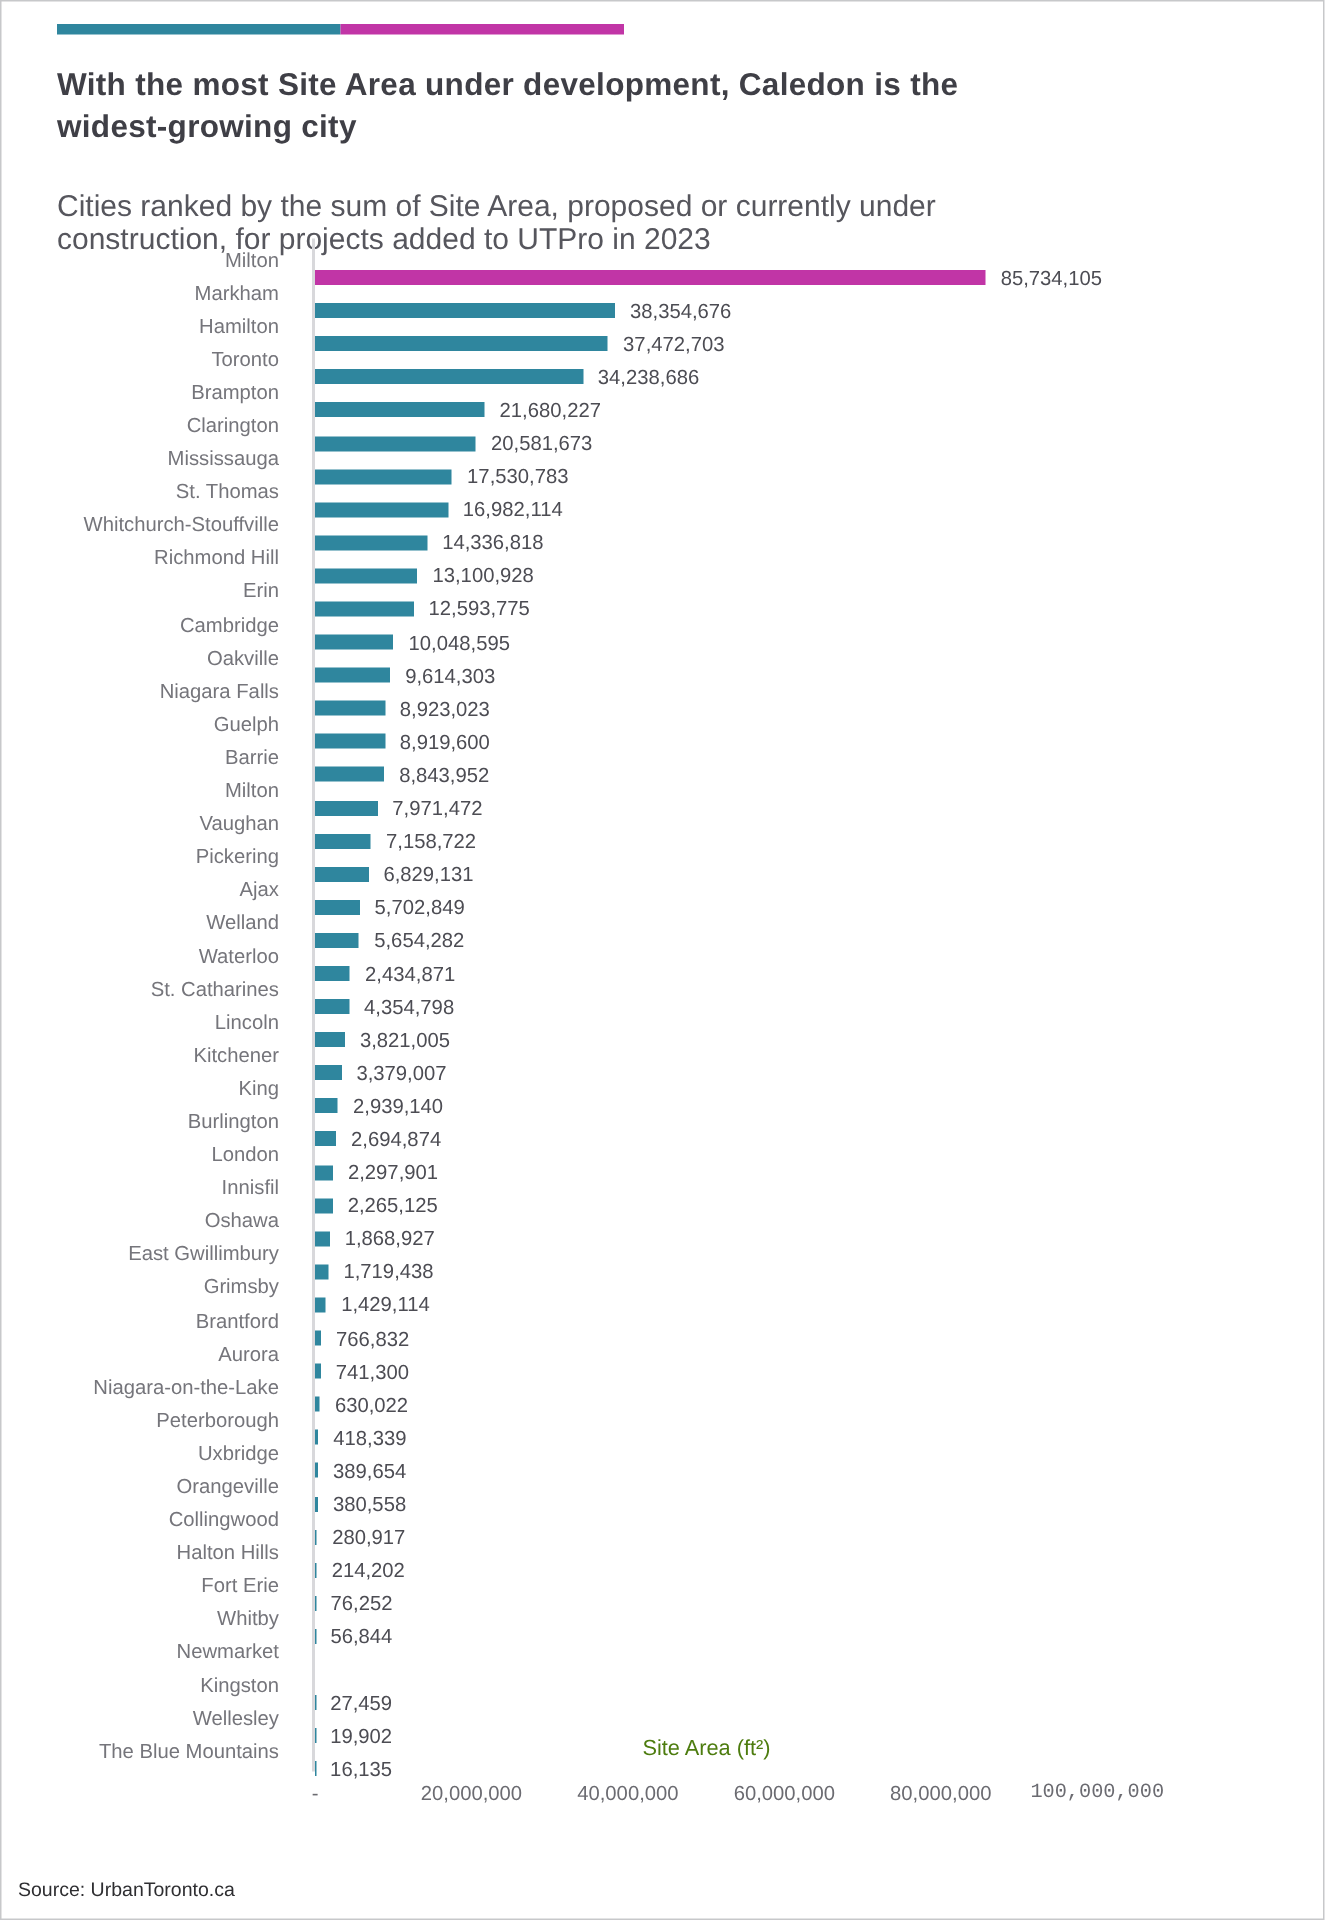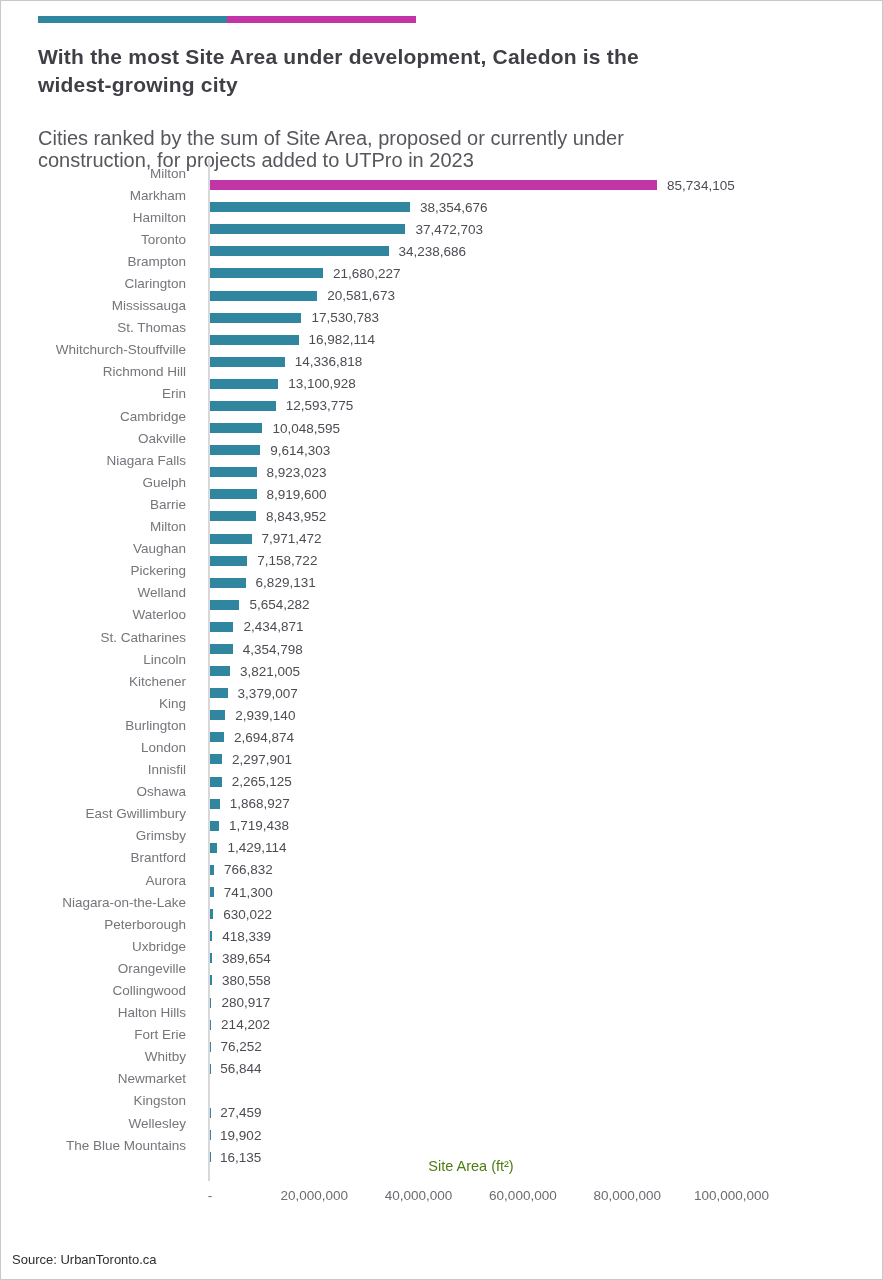--- a/index.html
+++ b/index.html
@@ -219,20 +219,27 @@
         </div>
       </div>
       <div class="row">
         <div class="cat">Pickering</div>
         <div class="plot">
           <div class="bar" style="width: 35.61px; background: rgb(47, 134, 158);"></div>
           <div class="value">6,829,131</div>
         </div>
       </div>
       <div class="row">
+        <div class="cat">Ajax</div>
+        <div class="plot">
+          <div class="bar" style="width: 29.74px; background: rgb(47, 134, 158);"></div>
+          <div class="value">5,702,849</div>
+        </div>
+      </div>
+      <div class="row">
         <div class="cat">Welland</div>
         <div class="plot">
           <div class="bar" style="width: 29.49px; background: rgb(47, 134, 158);"></div>
           <div class="value">5,654,282</div>
         </div>
       </div>
       <div class="row">
         <div class="cat">Waterloo</div>
         <div class="plot">
           <div class="bar" style="width: 23.4px; background: rgb(47, 134, 158);"></div>
@@ -403,18 +410,18 @@
           <div class="value">16,135</div>
         </div>
       </div>
     </div>
   <div class="ticks">
       <span class="tick" style="left: 0px;">-</span>
       <span class="tick" style="left: 104.3px;">20,000,000</span>
       <span class="tick" style="left: 208.6px;">40,000,000</span>
       <span class="tick" style="left: 312.9px;">60,000,000</span>
       <span class="tick" style="left: 417.2px;">80,000,000</span>
-      <span class="tick" style="left: 521.5px;">100,000,000</span>
+      <span class="tick" style="left: 521.5px; font-family: Liberation Mono, monospace;">100,000,000</span>
     </div>
   <div class="xlabel">Site Area (ft²)</div>
 </div>
 
 <div class="source">Source: UrbanToronto.ca</div>
 
 </body></html>

